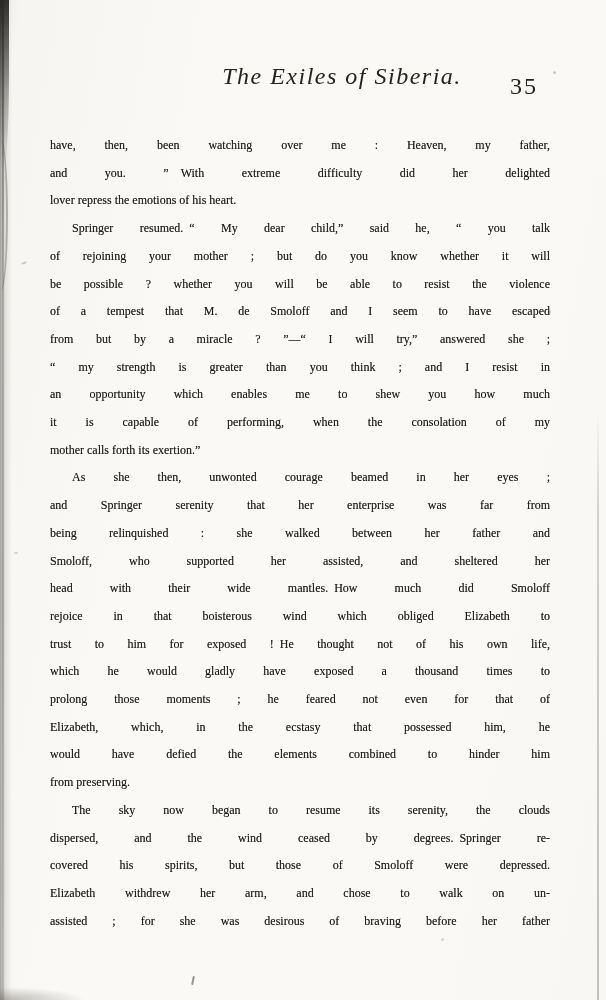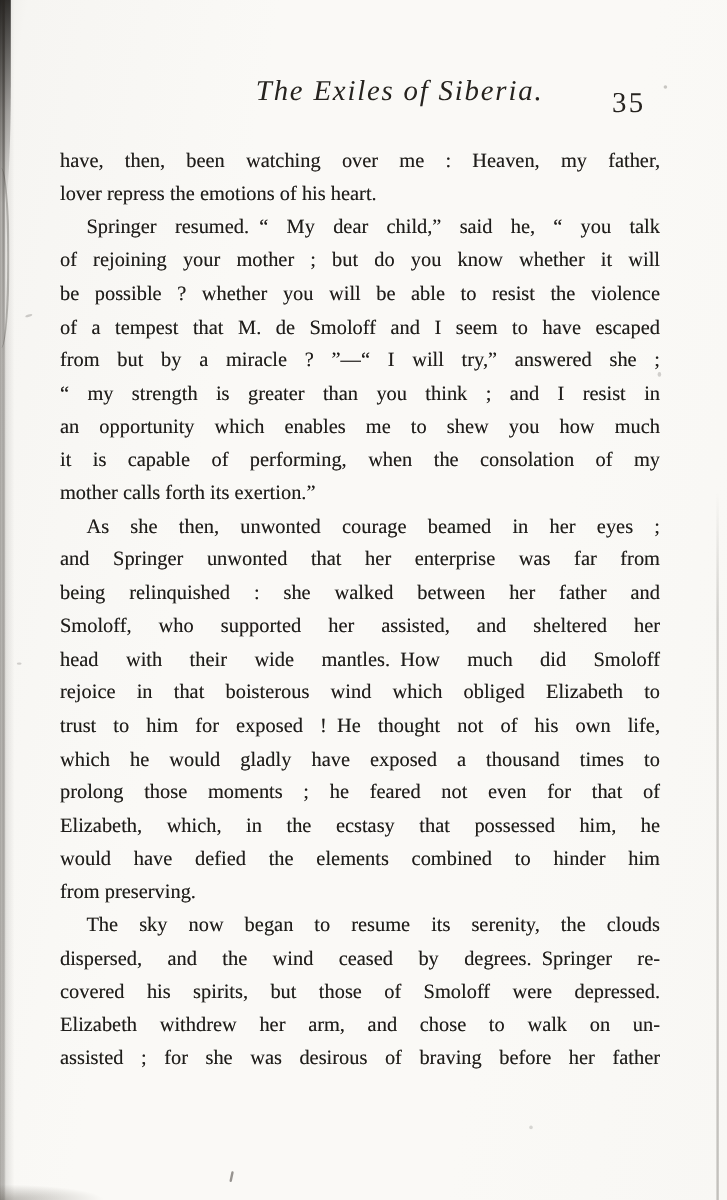--- a/index.html
+++ b/index.html
@@ -50,33 +50,33 @@
   .speck.s4 { left: 441px; top: 938px; width: 3px; height: 3px; opacity: .35; }
   .speck.s5 { left: 548px; top: 310px; width: 3px; height: 4px; opacity: .4; }
   .speck.s6 { left: 14px; top: 552px; width: 4px; height: 2px; opacity: .4; }
 
   
   .running-header {
     position: absolute; left: 50px; top: 63px; width: 500px; height: 36px;
   }
   .running-title {
     position: absolute; left: 50%; top: 0;
-    transform: translateX(-50%); margin-left: 33px;
+    transform: translateX(-50%); margin-left: 42px;
     font-style: italic; font-size: 24px; letter-spacing: 1.5px;
     white-space: nowrap; color: #26231f;
   }
   .page-number {
     position: absolute; right: 12px; top: 10px;
     font-size: 24px; letter-spacing: 2px; color: #26231f;
   }
 
   
   .text-block {
-    position: absolute; left: 50px; top: 120px; width: 500px;
-    font-size: 17px; line-height: 27.7px; color: #1f1d1a;
+    position: absolute; left: 50px; top: 132px; width: 500px;
+    font-size: 12px; line-height: 27.7px; color: #1f1d1a;
     text-shadow: 0 0 0.5px rgba(33,30,27,0.55);
   }
   .para { margin: 0; }
   .line { text-align: justify; text-align-last: justify; white-space: normal; }
   .line.last { text-align-last: left; }
   .line.indent { text-indent: 22px; }
 </style>
 </head>
 <body>
 
@@ -97,38 +97,39 @@
 
   <div class="running-header">
     <span class="running-title">The Exiles of Siberia.</span>
     <span class="page-number">35</span>
   </div>
 
   <div class="text-block">
 
     <div class="para">
       <div class="line">have, then, been watching over me : Heaven, my father,</div>
+      <div class="line">and you. ” With extreme difficulty did her delighted</div>
       <div class="line last">lover repress the emotions of his heart.</div>
     </div>
 
     <div class="para">
       <div class="line indent">Springer resumed. “ My dear child,” said he, “ you talk</div>
       <div class="line">of rejoining your mother ; but do you know whether it will</div>
       <div class="line">be possible ? whether you will be able to resist the violence</div>
       <div class="line">of a tempest that M. de Smoloff and I seem to have escaped</div>
       <div class="line">from but by a miracle ? ”—“ I will try,” answered she ;</div>
       <div class="line">“ my strength is greater than you think ; and I resist in</div>
       <div class="line">an opportunity which enables me to shew you how much</div>
       <div class="line">it is capable of performing, when the consolation of my</div>
       <div class="line last">mother calls forth its exertion.”</div>
     </div>
 
     <div class="para">
       <div class="line indent">As she then, unwonted courage beamed in her eyes ;</div>
-      <div class="line">and Springer unwonted that her enterprise was far from</div>
+      <div class="line">and Springer serenity that her enterprise was far from</div>
       <div class="line">being relinquished : she walked between her father and</div>
       <div class="line">Smoloff, who supported her assisted, and sheltered her</div>
       <div class="line">head with their wide mantles. How much did Smoloff</div>
       <div class="line">rejoice in that boisterous wind which obliged Elizabeth to</div>
       <div class="line">trust to him for exposed ! He thought not of his own life,</div>
       <div class="line">which he would gladly have exposed a thousand times to</div>
       <div class="line">prolong those moments ; he feared not even for that of</div>
       <div class="line">Elizabeth, which, in the ecstasy that possessed him, he</div>
       <div class="line">would have defied the elements combined to hinder him</div>
       <div class="line last">from preserving.</div>

